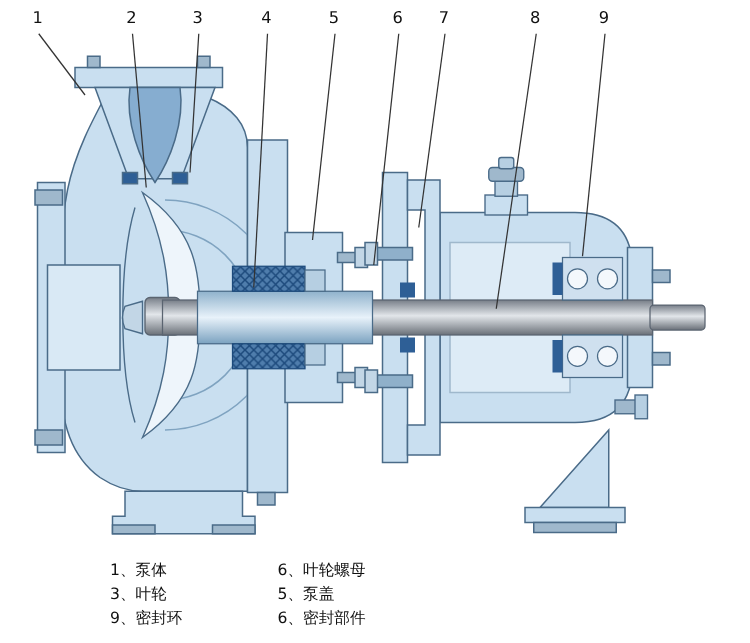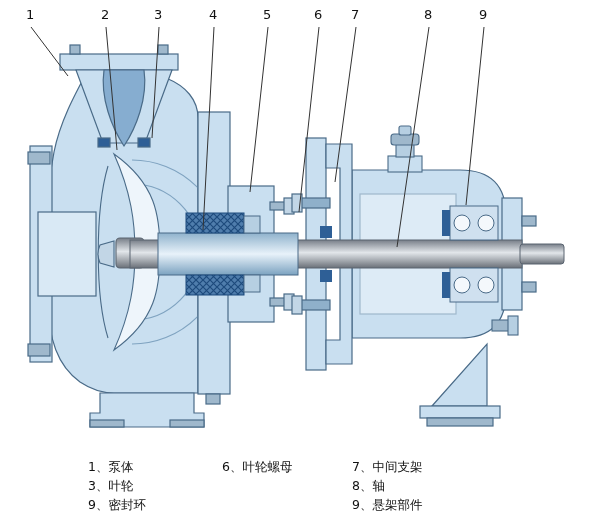--- a/index.html
+++ b/index.html
@@ -6,21 +6,21 @@
   .stage{
     position:relative;width:600px;height:514px;background:#ffffff;
     font-family:"DejaVu Sans",sans-serif;overflow:hidden;
   }
   .stage svg{position:absolute;left:0;top:0;}
   .callout{
     position:absolute;top:8px;font-size:13px;color:#111;line-height:1;
     user-select:none;
   }
   .legend{position:absolute;left:0;top:446px;width:600px;height:64px;}
-  .legend-col{position:absolute;top:0;margin-top:11px;}
+  .legend-col{position:absolute;top:0;}
   .legend-item{
     font-size:12.5px;line-height:19px;color:#111;white-space:nowrap;
   }
 </style>
 </head>
 <body>
 
 <div class="stage">
 
   <svg width="600" height="514" viewBox="0 0 600 514">
@@ -166,21 +166,18 @@
   <span class="callout" style="left:479px">9</span>
 
   <div class="legend">
     <div class="legend-col" style="left:88px">
       <div class="legend-item">1、泵体</div>
       <div class="legend-item">3、叶轮</div>
       <div class="legend-item">9、密封环</div>
     </div>
     <div class="legend-col" style="left:222px">
       <div class="legend-item">6、叶轮螺母</div>
-    </div>
-    <div class="legend-col" style="left:352px">
-      <div class="legend-item">7、中间支架</div>
-      <div class="legend-item">8、轴</div>
-      <div class="legend-item">9、悬架部件</div>
+      <div class="legend-item">5、泵盖</div>
+      <div class="legend-item">6、密封部件</div>
     </div>
   </div>
 
 </div>
 
 </body></html>

